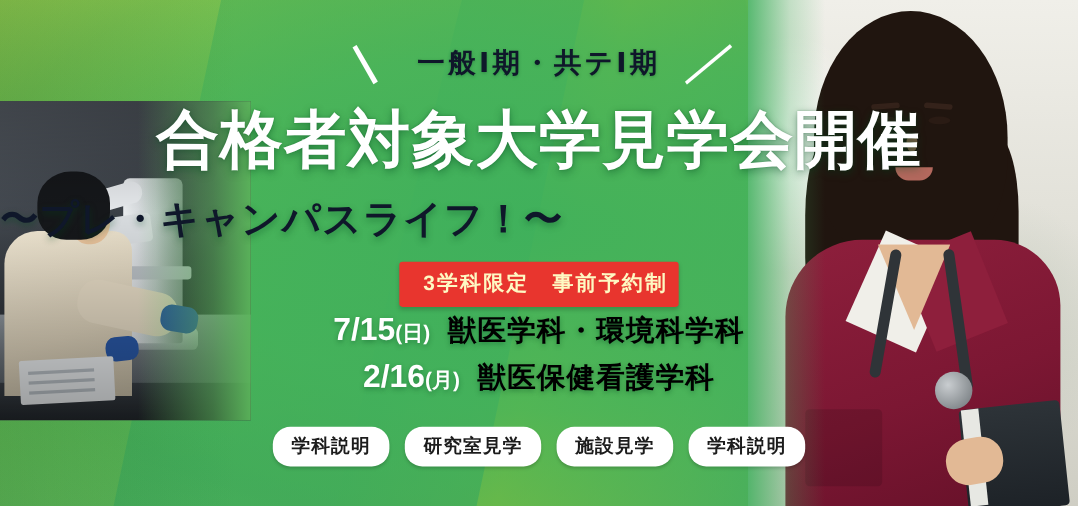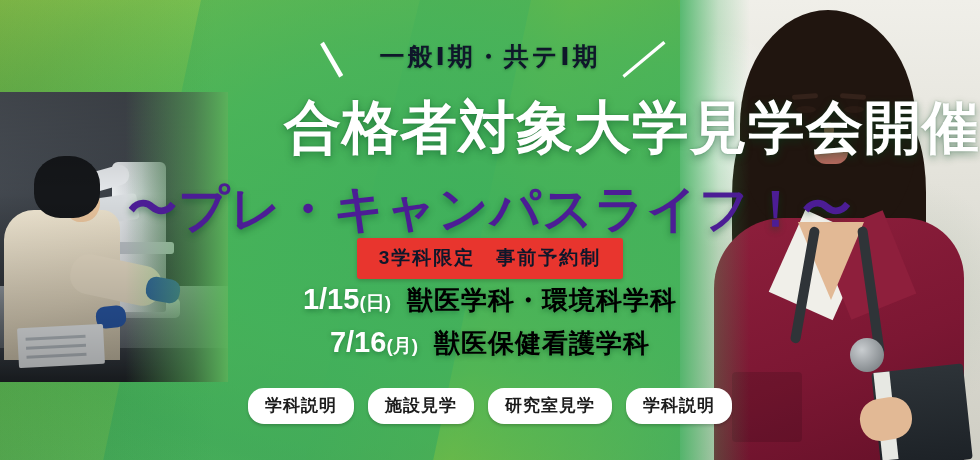--- a/index.html
+++ b/index.html
@@ -121,43 +121,43 @@
   .slash.l{transform:skewX(-16deg);}
   .slash.r{transform:skewX(-16deg);}
   .kicker{
     color:#0f172a;font-size:25px;font-weight:700;letter-spacing:3px;
     text-shadow:0 1px 3px rgba(0,60,25,.35);
     white-space:nowrap;
   }
 
   .title{
     position:absolute;left:0;right:0;top:96px;
-    text-align:right;
+    text-align:center;
     color:#ffffff;
     font-size:57px;font-weight:700;letter-spacing:1px;
     line-height:1.12;
     text-shadow:0 3px 8px rgba(0,70,30,.45), 0 0 2px rgba(0,70,30,.35);
     white-space:nowrap;
   }
   .subtitle{
     position:absolute;left:0;right:0;top:176px;
-    text-align:center;
-    color:#4c1d95;
-    font-size:50px;font-weight:700;letter-spacing:1px;
+    text-align:left;
+    color:#0f172a;
+    font-size:35px;font-weight:700;letter-spacing:1px;
     text-shadow:0 3px 7px rgba(0,70,30,.42);
     white-space:nowrap;
   }
 
   .redbar-wrap{
     position:absolute;left:0;right:0;top:238px;display:flex;justify-content:center;
   }
   .redbar{
-    background:#e8352e;color:#0f172a;
+    background:#e8352e;color:#fef9c3;
     font-size:19px;font-weight:700;letter-spacing:2px;
-    padding:7px 22px 8px 22px;
+    padding:7px 10px 8px 22px;
     border-radius:3px;
     white-space:nowrap;
     box-shadow:0 2px 4px rgba(0,0,0,.18);
     text-align:center;
   }
 
   .dates{
     position:absolute;left:0;right:0;top:283px;
     display:flex;flex-direction:column;align-items:center;gap:8px;
   }
@@ -259,33 +259,33 @@
     <div class="title">合格者対象大学見学会開催</div>
     <div class="subtitle">〜プレ・キャンパスライフ！〜</div>
 
     <div class="redbar-wrap">
       <span class="redbar">3学科限定　事前予約制</span>
     </div>
 
     <div class="dates">
       <div class="date-row">
         <span class="date-num">
-          <span>1/15</span><span class="date-dow">(日)</span>
+          <span>7/15</span><span class="date-dow">(日)</span>
         </span>
         <span class="date-dept">獣医学科・環境科学科</span>
       </div>
       <div class="date-row">
         <span class="date-num">
-          <span>7/16</span><span class="date-dow">(月)</span>
+          <span>2/16</span><span class="date-dow">(月)</span>
         </span>
         <span class="date-dept">獣医保健看護学科</span>
       </div>
     </div>
 
     <div class="tags">
       <span class="tag">学科説明</span>
+      <span class="tag">研究室見学</span>
       <span class="tag">施設見学</span>
-      <span class="tag">研究室見学</span>
       <span class="tag">学科説明</span>
     </div>
 
   </div>
 </div>
 
 </body></html>

